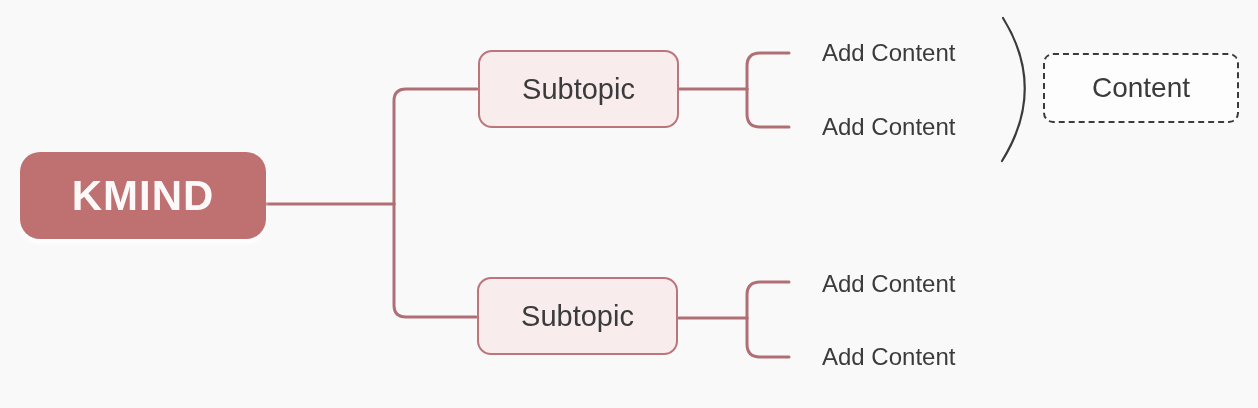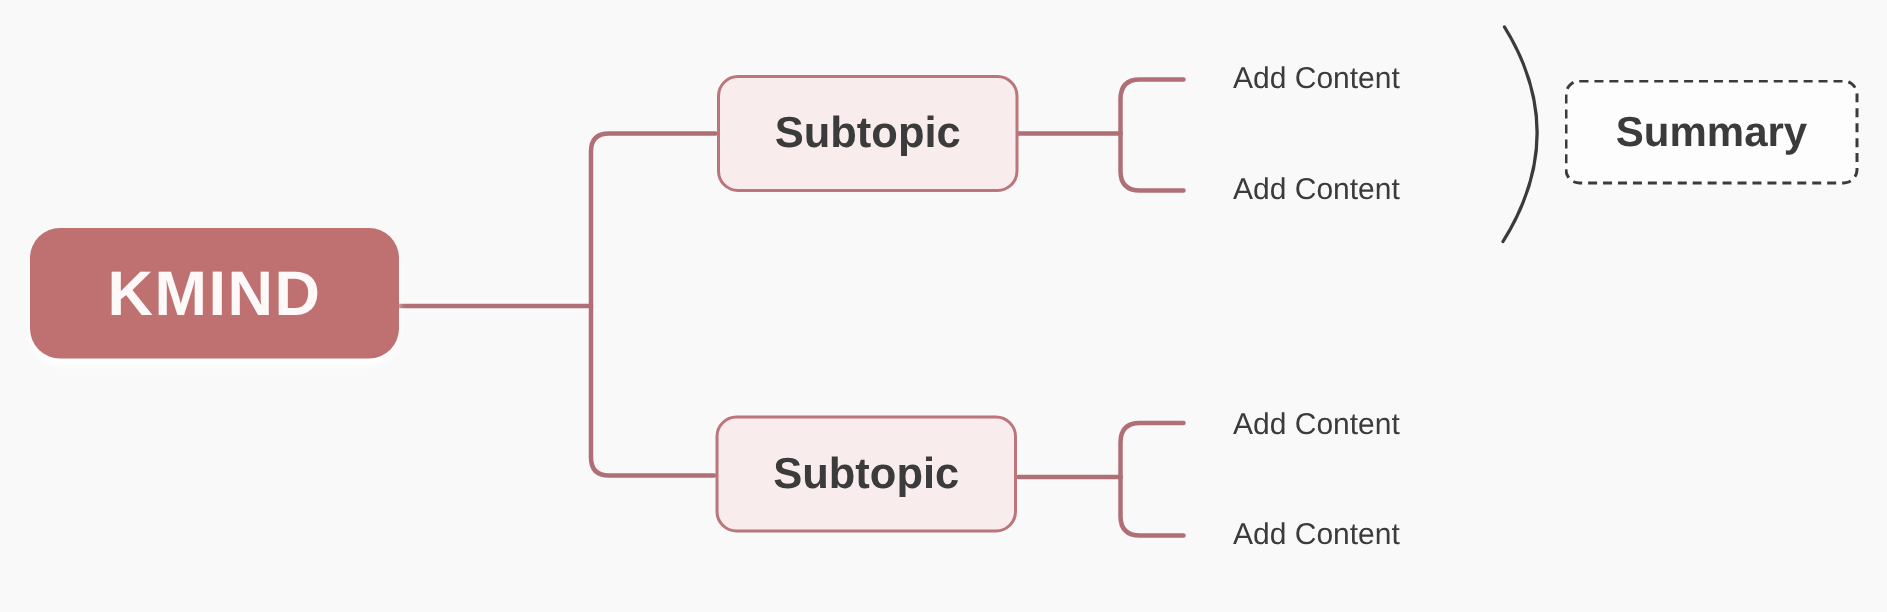--- a/index.html
+++ b/index.html
@@ -35,21 +35,20 @@
     stroke-linecap: round;
   }
   .node {
     position: absolute;
     display: flex;
     align-items: center;
     justify-content: center;
     box-sizing: border-box;
     cursor: pointer;
     white-space: nowrap;
-    font-weight: bold;
   }
   .root-node {
     left: 20px; top: 152px;
     width: 246px; height: 87px;
     background: #bf7070;
     border-radius: 20px;
     color: #fdf9f8;
     font-size: 42px;
     font-weight: 700;
     letter-spacing: 1px;
@@ -63,21 +62,21 @@
     color: #3b3b3b;
     font-size: 29px;
   }
   .subtopic-1 { left: 478px; top: 50px; }
   .subtopic-2 { left: 477px; top: 277px; }
   .add-content-label {
     position: absolute;
     left: 822px;
     transform: translateY(-50%);
     color: #3b3b3b;
-    font-size: 20px;
+    font-size: 24px;
     cursor: pointer;
     white-space: nowrap;
     text-align: right;
   }
   .summary-node {
     left: 1043px; top: 53px;
     width: 196px; height: 70px;
     background: #fdfdfd;
     border: 2px dashed #3b3b3b;
     border-radius: 10px;
@@ -121,16 +120,16 @@
 
   <div class="add-content-label" style="top: 53px;">Add Content</div>
 
   <div class="add-content-label" style="top: 127px;">Add Content</div>
 
   <div class="add-content-label" style="top: 284px;">Add Content</div>
 
   <div class="add-content-label" style="top: 357px;">Add Content</div>
 
   <div class="node summary-node">
-    <span>Summary</span>
+    <span>Content</span>
   </div>
 
 </div>
 
 </body></html>

